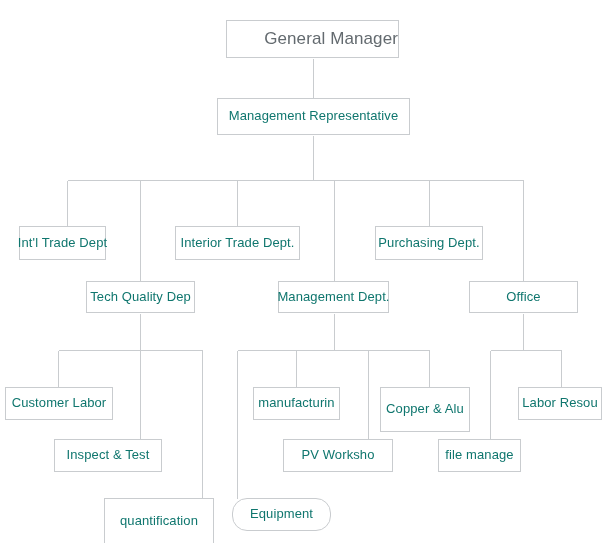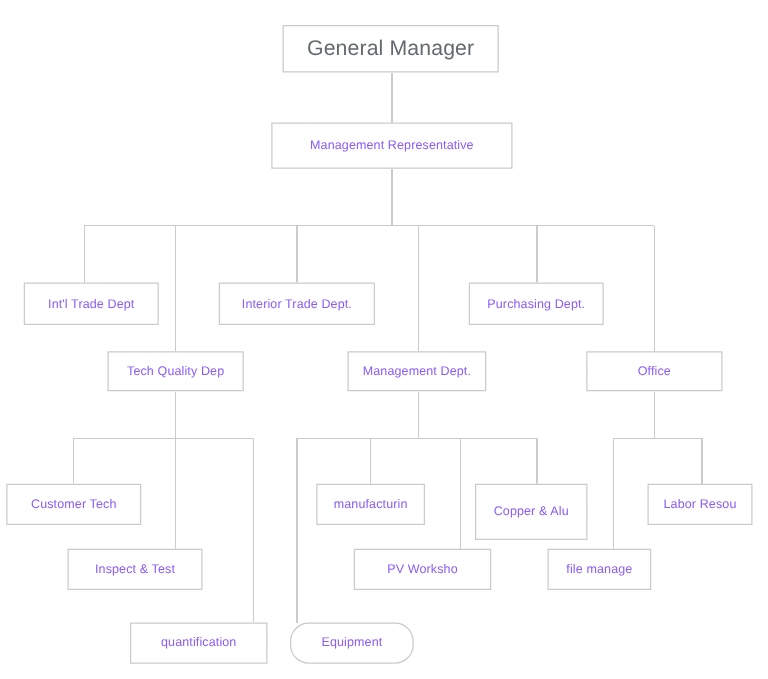--- a/index.html
+++ b/index.html
@@ -21,25 +21,25 @@
     top: 0;
     width: 614px;
     height: 543px;
     pointer-events: none;
   }
   .node {
     position: absolute;
     box-sizing: border-box;
     border: 1px solid #c9cccf;
     background: #ffffff;
-    color: #8b5cf6;
+    color: #0f766e;
     display: flex;
     align-items: center;
     justify-content: center;
-    font-size: 10px;
+    font-size: 13px;
     line-height: 1.1;
     white-space: nowrap;
     letter-spacing: 0.1px;
   }
   .node.root {
     font-size: 17px;
     color: #636a6f;
   }
 </style>
 </head>
@@ -66,51 +66,51 @@
       <line x1="237.5" y1="350.5" x2="237.5" y2="498.5" stroke="#c9cccf" stroke-width="1" shape-rendering="crispEdges"></line>
       <line x1="296.5" y1="350.5" x2="296.5" y2="387.5" stroke="#c9cccf" stroke-width="1" shape-rendering="crispEdges"></line>
       <line x1="368.5" y1="350.5" x2="368.5" y2="439.5" stroke="#c9cccf" stroke-width="1" shape-rendering="crispEdges"></line>
       <line x1="429.5" y1="350.5" x2="429.5" y2="387.5" stroke="#c9cccf" stroke-width="1" shape-rendering="crispEdges"></line>
       <line x1="523.5" y1="313.5" x2="523.5" y2="350.5" stroke="#c9cccf" stroke-width="1" shape-rendering="crispEdges"></line>
       <line x1="490.5" y1="350.5" x2="561.5" y2="350.5" stroke="#c9cccf" stroke-width="1" shape-rendering="crispEdges"></line>
       <line x1="490.5" y1="350.5" x2="490.5" y2="439.5" stroke="#c9cccf" stroke-width="1" shape-rendering="crispEdges"></line>
       <line x1="561.5" y1="350.5" x2="561.5" y2="387.5" stroke="#c9cccf" stroke-width="1" shape-rendering="crispEdges"></line>
     </svg>
   <div id="node-layer">
-      <div class="node root" style="left: 226px; top: 20px; width: 173px; height: 38px;">
+      <div class="node root" style="left: 226px; top: 20px; width: 173px; height: 38px; justify-content: flex-end;">
         <span>General Manager</span>
       </div>
       <div class="node" style="left: 217px; top: 98px; width: 193px; height: 37px;">
         <span>Management Representative</span>
       </div>
-      <div class="node" style="left: 19px; top: 226px; width: 108px; height: 34px;">
+      <div class="node" style="left: 19px; top: 226px; width: 87px; height: 34px;">
         <span>Int'l Trade Dept</span>
       </div>
       <div class="node" style="left: 86px; top: 281px; width: 109px; height: 32px;">
         <span>Tech Quality Dep</span>
       </div>
       <div class="node" style="left: 175px; top: 226px; width: 125px; height: 34px;">
         <span>Interior Trade Dept.</span>
       </div>
       <div class="node" style="left: 278px; top: 281px; width: 111px; height: 32px;">
         <span>Management Dept.</span>
       </div>
       <div class="node" style="left: 375px; top: 226px; width: 108px; height: 34px;">
         <span>Purchasing Dept.</span>
       </div>
       <div class="node" style="left: 469px; top: 281px; width: 109px; height: 32px;">
         <span>Office</span>
       </div>
       <div class="node" style="left: 5px; top: 387px; width: 108px; height: 33px;">
-        <span>Customer Tech</span>
+        <span>Customer Labor</span>
       </div>
       <div class="node" style="left: 54px; top: 439px; width: 108px; height: 33px;">
         <span>Inspect &amp; Test</span>
       </div>
-      <div class="node" style="left: 104px; top: 498px; width: 110px; height: 33px;">
+      <div class="node" style="left: 104px; top: 498px; width: 110px; height: 46px;">
         <span>quantification</span>
       </div>
       <div class="node" style="left: 232px; top: 498px; width: 99px; height: 33px; border-radius: 15px;">
         <span>Equipment</span>
       </div>
       <div class="node" style="left: 253px; top: 387px; width: 87px; height: 33px;">
         <span>manufacturin</span>
       </div>
       <div class="node" style="left: 283px; top: 439px; width: 110px; height: 33px;">
         <span>PV Worksho</span>

